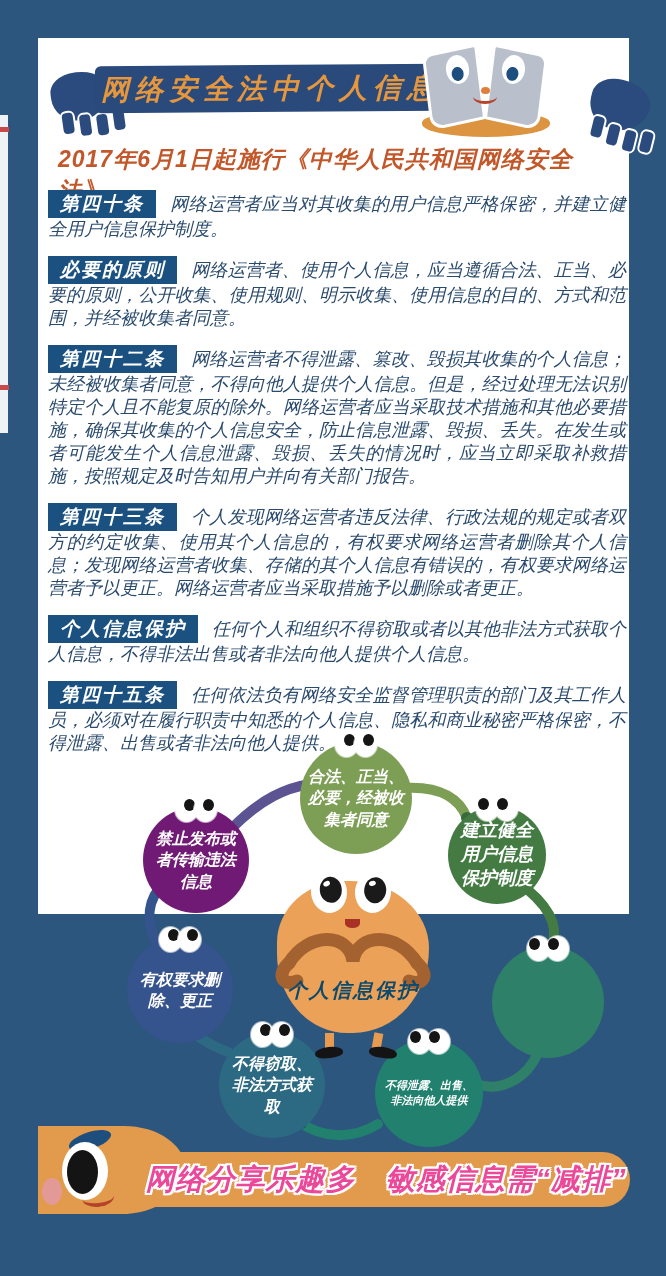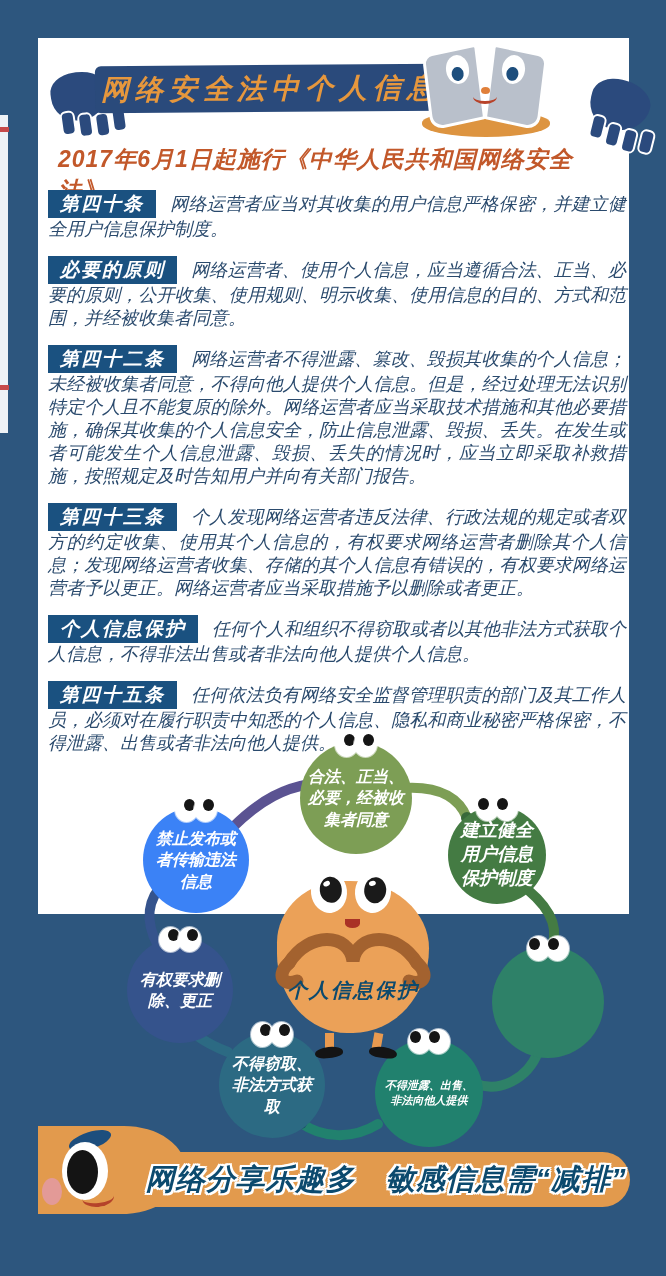--- a/index.html
+++ b/index.html
@@ -37,21 +37,21 @@
   .article{margin:0 0 15px 0;}
   .article-label{display:inline-block;background:#1a5180;color:#ffffff;font-size:19px;font-weight:bold;
     padding:2px 12px 3px;margin-right:14px;letter-spacing:2px;vertical-align:baseline;}
   
   .diagram{position:absolute;left:22px;top:702px;width:560px;height:435px;}
   .arms{position:absolute;left:0;top:0;z-index:1;}
   .bubble{position:absolute;z-index:2;border-radius:50%;display:flex;align-items:center;justify-content:center;
     color:#fff;font-weight:bold;font-size:16px;line-height:1.32;text-align:center;}
   .bubble .txt{padding:0 8px;}
   .b1{background:#7d9e55;} .b2{background:#447b43;} .b3{background:#2e8168;} .b4{background:#21816e;}
-  .b5{background:#2c6a83;} .b6{background:#35538c;} .b7{background:#3b82f6;}
+  .b5{background:#2c6a83;} .b6{background:#35538c;} .b7{background:#701a75;}
   .eyes{position:absolute;top:-10px;left:50%;transform:translateX(-50%);display:flex;}
   .eye{width:23px;height:25px;background:#fff;border-radius:50%;position:relative;margin:0 -2px;
     box-shadow:0 0 0 1px rgba(255,255,255,.6);}
   .eye::after{content:"";position:absolute;width:11px;height:12px;background:#151515;border-radius:50%;top:2px;left:9px;}
   .eyes.look-left .eye::after{left:2px;}
   .blob{position:absolute;left:217px;top:135px;width:152px;height:166px;z-index:2;}
   .blob-body{position:absolute;left:0;top:6px;width:152px;height:152px;background:#eba158;
     border-radius:46% 54% 52% 48%/42% 46% 58% 54%;}
   .blob-eye{position:absolute;top:-4px;width:36px;height:42px;background:#fff;border-radius:50%;z-index:3;}
   .blob-eye::after{content:"";position:absolute;left:9px;top:6px;width:22px;height:26px;background:#1a1a1a;border-radius:50%;}
@@ -67,21 +67,21 @@
   .shoe.s1{left:38px;transform:rotate(-6deg);} .shoe.s2{left:92px;transform:rotate(8deg);}
   
   .footer-banner{position:absolute;left:0;top:1114px;width:592px;height:55px;background:#e29a4d;border-radius:0 28px 28px 0;}
   .footer-face{position:absolute;left:0;top:1088px;width:148px;height:88px;background:#e29a4d;border-radius:0 52% 55% 0/0 62% 62% 0;}
   .brow{position:absolute;left:30px;top:6px;width:44px;height:17px;background:#1d4e7d;border-radius:50%;transform:rotate(-18deg);}
   .face-eye{position:absolute;left:24px;top:16px;width:46px;height:58px;background:#fff;border-radius:50%;}
   .face-eye::after{content:"";position:absolute;left:5px;top:8px;width:31px;height:44px;background:#141414;border-radius:50%;}
   .cheek{position:absolute;left:4px;top:52px;width:20px;height:27px;background:#e39a97;border-radius:50%;}
   .face-smile{position:absolute;left:44px;top:62px;width:32px;height:15px;border-bottom:4px solid #b5432a;border-radius:0 0 50% 50%;transform:rotate(-6deg);}
   .slogan{position:absolute;left:104px;top:1114px;width:488px;height:55px;display:flex;align-items:center;justify-content:center;
-    color:#0c4a6e;font-size:29px;font-weight:bold;letter-spacing:1px;white-space:nowrap;
+    color:#ec4899;font-size:29px;font-weight:bold;letter-spacing:1px;white-space:nowrap;
     text-shadow:-2px -2px 0 #fff,2px -2px 0 #fff,-2px 2px 0 #fff,2px 2px 0 #fff,0 2px 0 #fff,2px 0 0 #fff,0 -2px 0 #fff,-2px 0 0 #fff;}
 </style>
 </head>
 <body>
 
 <div class="poster">
   <div class="edge-strip"></div>
   <div class="edge-tick" style="top:127px;"></div>
   <div class="edge-tick" style="top:385px;"></div>
 

